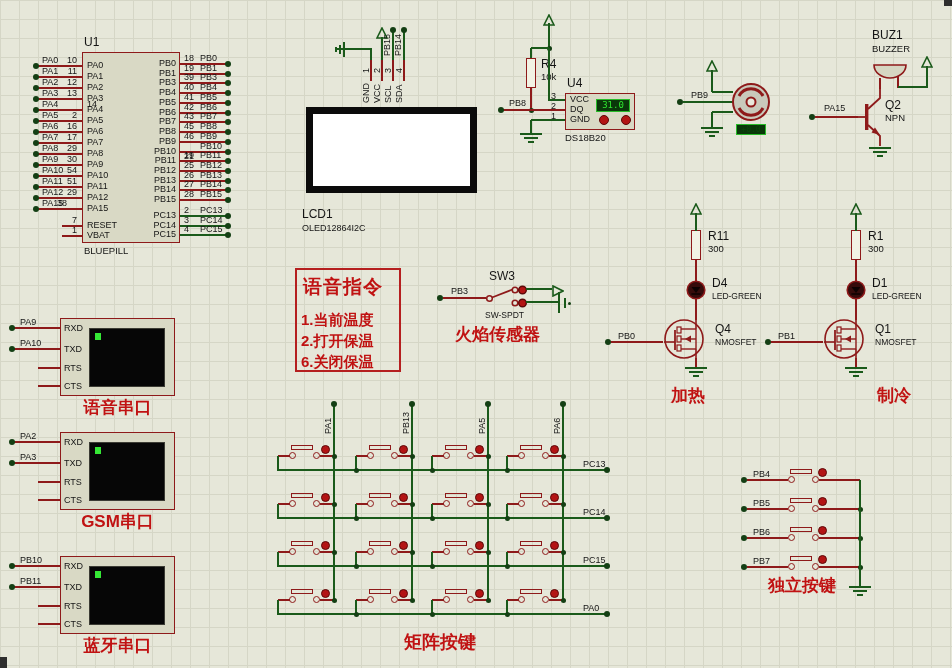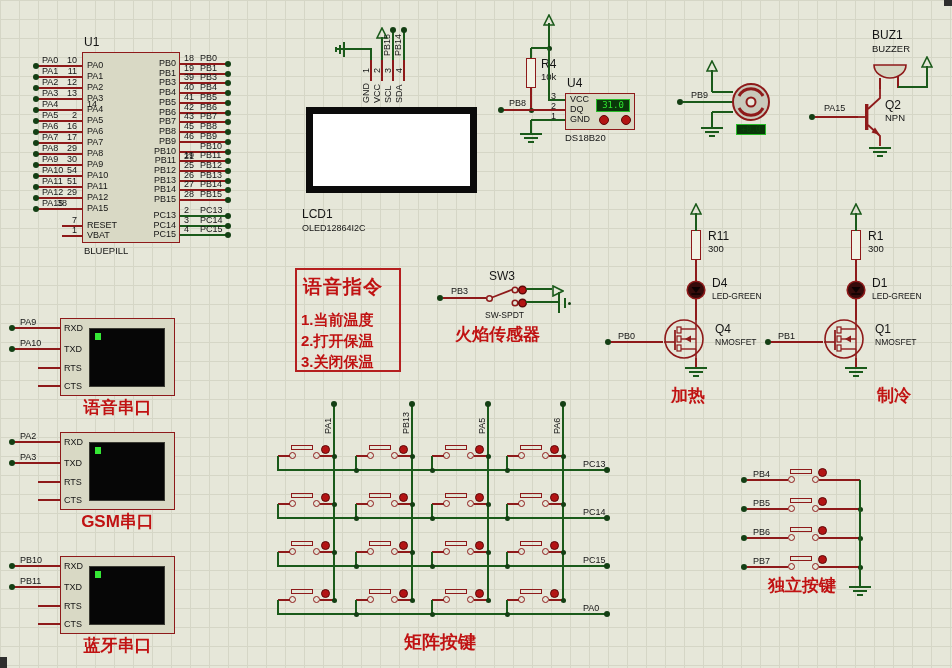--- a/index.html
+++ b/index.html
@@ -66,21 +66,21 @@
   <div class="ref" style="left:872px;top:29px;">BUZ1</div>
   <div class="val" style="left:872px;top:44px;">BUZZER</div>
   <div class="ref" style="left:885px;top:99px;">Q2</div>
   <div class="val" style="left:885px;top:113px;">NPN</div>
   <div class="lbl" style="left:824px;top:103px;">PA15</div>
 
   <div class="abs" style="left:295px;top:268px;width:106px;height:104px;border:2px solid #b51f1f;box-sizing:border-box;"></div>
   <div class="cn" style="left:303px;top:276px;font-size:19px;line-height:22px;letter-spacing:1px;">语音指令</div>
   <div class="cn" style="left:301px;top:311px;font-size:15px;font-weight:600;">1.当前温度</div>
   <div class="cn" style="left:301px;top:332px;font-size:15px;font-weight:600;">2.打开保温</div>
-  <div class="cn" style="left:301px;top:353px;font-size:15px;font-weight:600;">3.关闭保温</div>
+  <div class="cn" style="left:301px;top:353px;font-size:15px;font-weight:600;">6.关闭保温</div>
 
   <div class="ref" style="left:489px;top:270px;">SW3</div>
   <div class="val" style="left:485px;top:310px;font-size:8.5px;">SW-SPDT</div>
   <div class="lbl" style="left:451px;top:286px;">PB3</div>
   <div class="cn" style="left:455px;top:326px;font-size:17px;">火焰传感器</div>
 
   <div class="resistor" style="left:691px;top:230px;"></div>
   <div class="ref" style="left:708px;top:230px;">R11</div>
   <div class="val" style="left:708px;top:244px;">300</div>
   <div class="ref" style="left:712px;top:277px;">D4</div>

